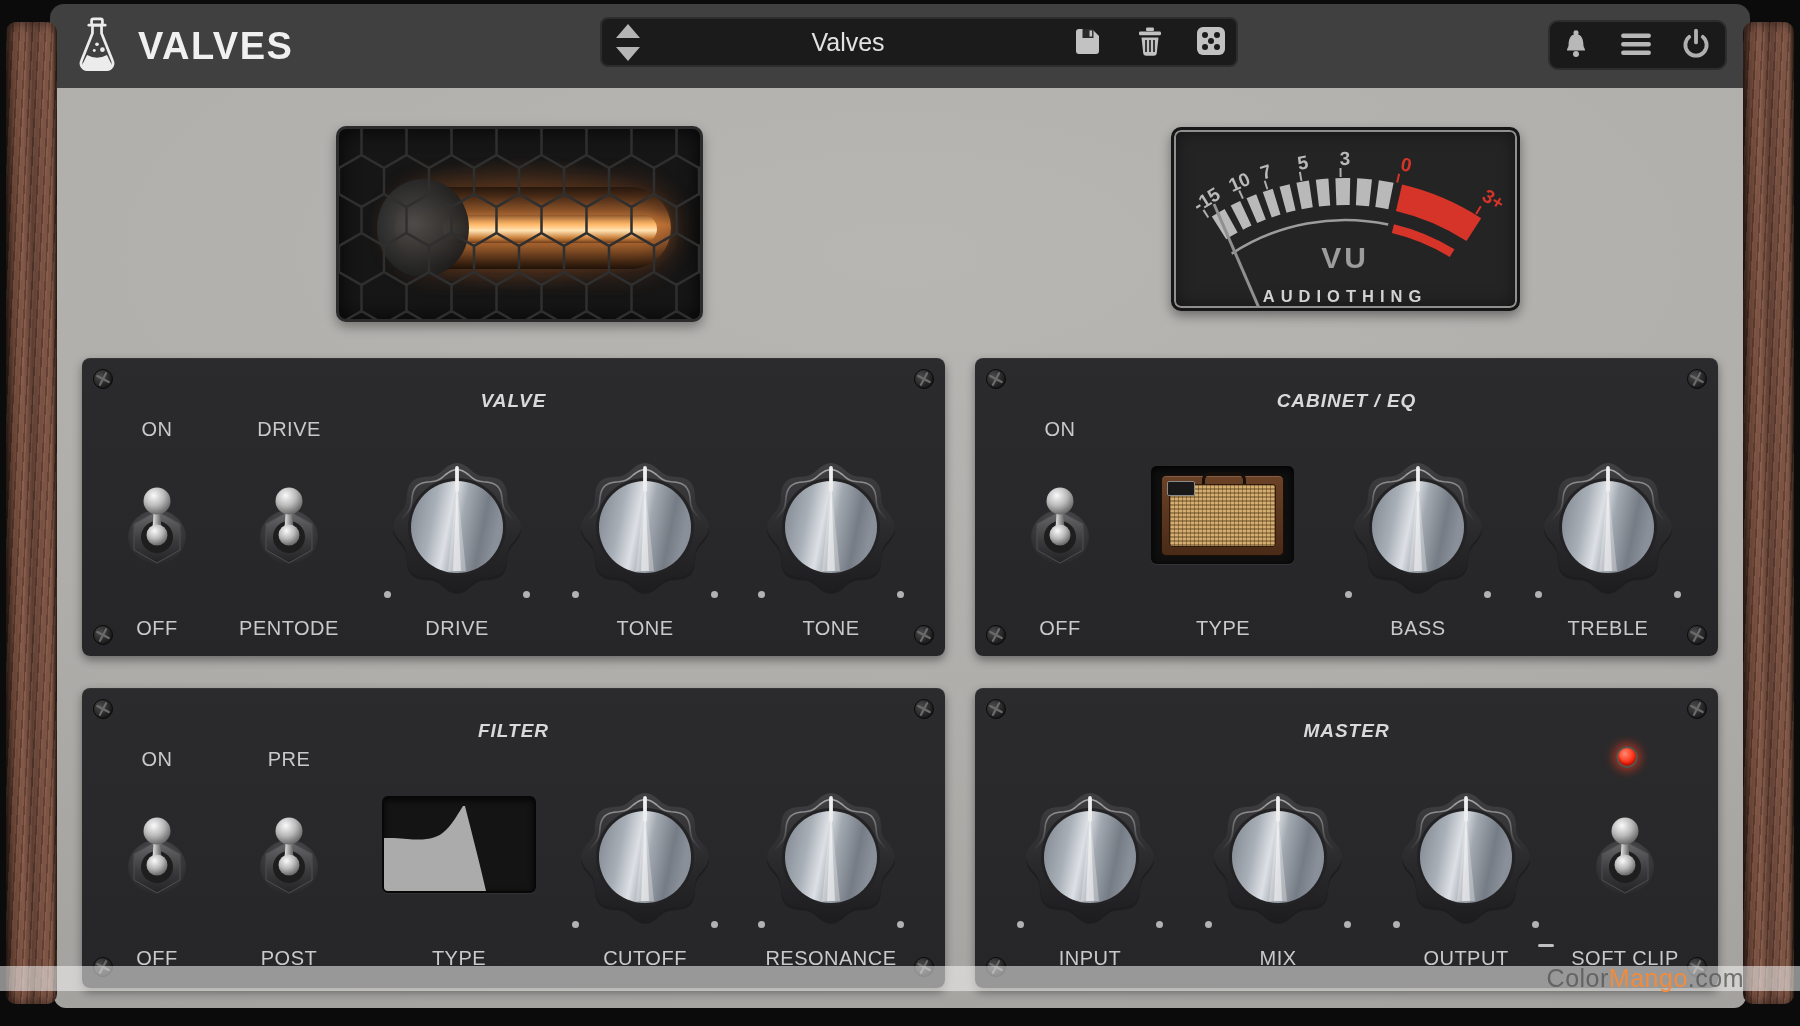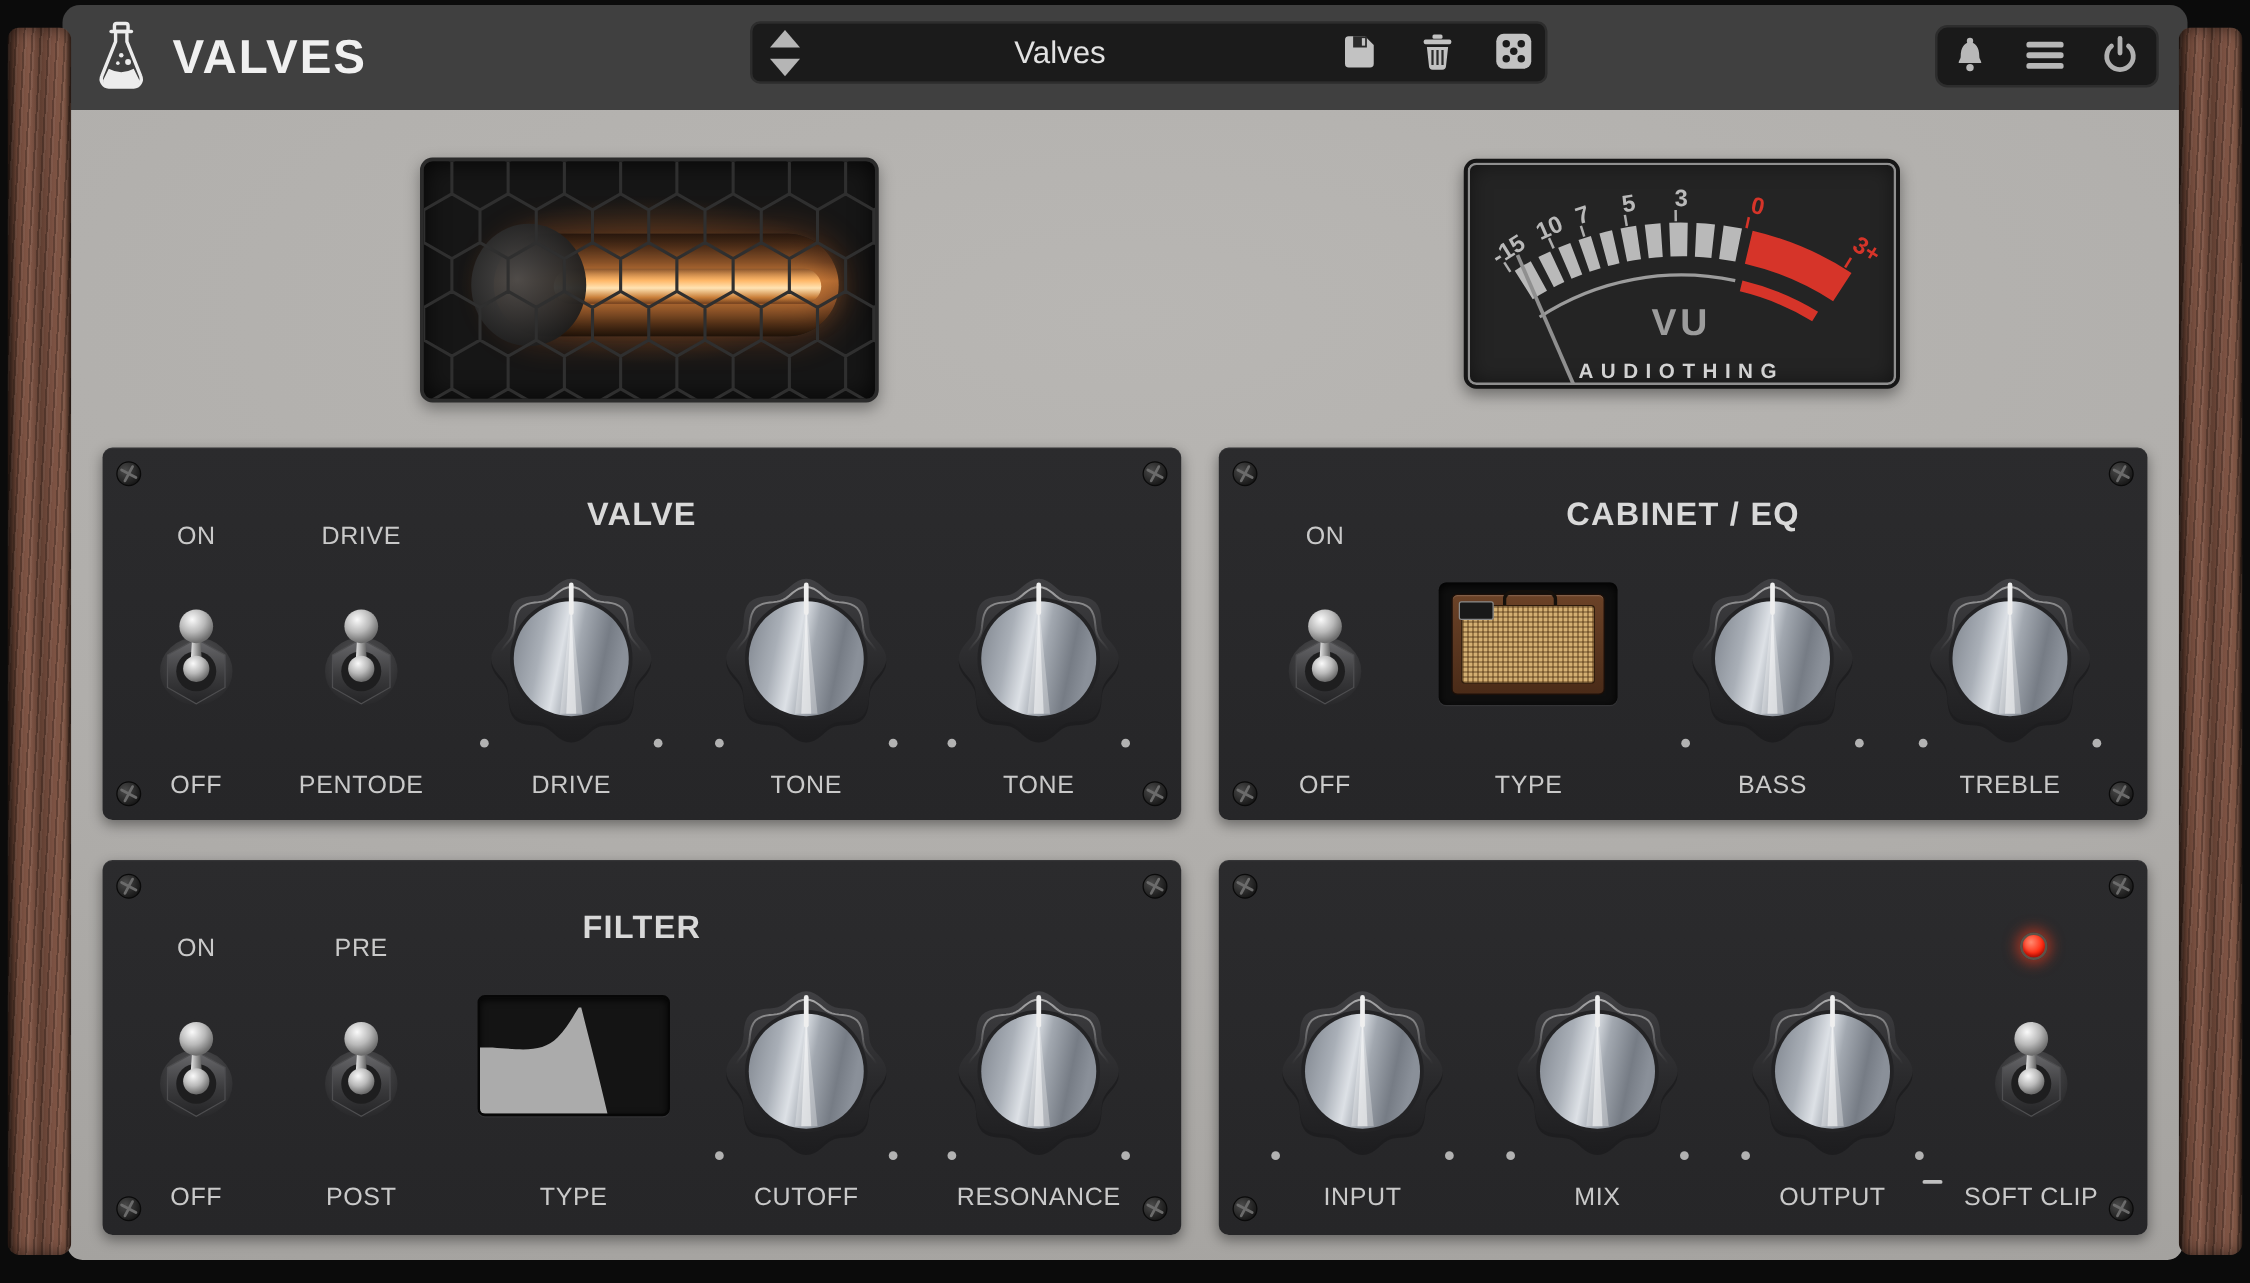--- a/index.html
+++ b/index.html
@@ -56,22 +56,22 @@
   .tube-mesh{position:absolute;left:0;top:0;width:100%;height:100%;}
   
   .vu{position:absolute;left:1117px;top:39px;width:349px;height:184px;background:#242424;border-radius:10px;
       border:3px solid #161616;box-sizing:border-box;overflow:hidden;
       box-shadow:0 5px 12px rgba(0,0,0,.4), inset 0 0 0 2px #8f8f8f, inset 0 0 18px rgba(0,0,0,.55);}
   .vu svg{position:absolute;left:0;top:0;width:343px;height:178px;}
   .vu text{font-family:"Liberation Sans",sans-serif;font-weight:bold;}
   
   .panel{position:absolute;background:linear-gradient(180deg,#2b2b2d,#262628);border-radius:8px;
          box-shadow:0 4px 10px rgba(0,0,0,.4), inset 0 1px 0 rgba(255,255,255,.05);}
-  .panel-title{position:absolute;top:16px;left:0;right:0;text-align:center;color:#d9d9d9;font-size:26px;
-               font-weight:bold;letter-spacing:1px;}
+  .panel-title{position:absolute;top:16px;left:0;right:0;text-align:center;color:#d9d9d9;font-size:19px;
+               font-weight:bold;letter-spacing:1px;font-style:italic;}
   .ctl-col{position:absolute;top:12px;width:140px;height:100%;}
   .top-label,.bot-label{position:absolute;left:-30px;width:200px;text-align:center;color:#c9c9c9;
                font-size:20px;letter-spacing:.5px;}
   .top-label{top:48px}.bot-label{top:247px}
   .knob{position:absolute;left:0;top:87px;width:140px;height:140px;cursor:pointer;}
   .dot{position:absolute;width:7px;height:7px;border-radius:50%;background:#b2b2b2;top:221px;}
   .dot-l{left:-3px}.dot-r{right:-3px}
   .toggle{position:absolute;left:38px;top:109px;width:64px;height:96px;cursor:pointer;}
   .screw{position:absolute;width:22px;height:22px;}
   .s-tl{left:10px;top:10px}.s-tr{right:10px;top:10px}.s-bl{left:10px;bottom:10px}.s-br{right:10px;bottom:10px}
@@ -600,20 +600,21 @@
             <line x1="11" y1="4.5" x2="11" y2="17.5"></line>
           </g>
         </svg>
       <svg class="screw s-br" viewBox="0 0 22 22">
           <circle cx="11" cy="11" r="9.5" fill="url(#gScrew)" stroke="#0a0a0a" stroke-width="1"></circle>
           <g stroke="#6b6b6b" stroke-width="2.2" stroke-linecap="round" transform="rotate(28 11 11)">
             <line x1="4.5" y1="11" x2="17.5" y2="11"></line>
             <line x1="11" y1="4.5" x2="11" y2="17.5"></line>
           </g>
         </svg>
+      <h2 class="panel-title">MASTER</h2>
       <div class="ctl-col" style="left:45px">
         <div class="dot dot-l"></div>
         <svg class="knob" viewBox="0 0 140 140">
             <path d="M70.0,9.0L73.3,9.4L76.6,10.7L79.6,12.5L82.4,14.7L85.0,17.0L87.5,19.0L90.1,20.6L92.8,21.8L95.8,22.4L99.0,22.8L102.5,23.0L106.0,23.5L109.4,24.3L112.6,25.7L115.3,27.7L117.3,30.4L118.7,33.6L119.5,37.0L120.0,40.5L120.2,44.0L120.6,47.2L121.2,50.2L122.4,52.9L124.0,55.5L126.0,58.0L128.3,60.6L130.5,63.4L132.3,66.4L133.6,69.7L134.0,73.0L133.6,76.3L132.3,79.6L130.5,82.6L128.3,85.4L126.0,88.0L124.0,90.5L122.4,93.1L121.2,95.8L120.6,98.8L120.2,102.0L120.0,105.5L119.5,109.0L118.7,112.4L117.3,115.6L115.3,118.3L112.6,120.3L109.4,121.7L106.0,122.5L102.5,123.0L99.0,123.2L95.8,123.6L92.8,124.2L90.1,125.4L87.5,127.0L85.0,129.0L82.4,131.3L79.6,133.5L76.6,135.3L73.3,136.6L70.0,137.0L66.7,136.6L63.4,135.3L60.4,133.5L57.6,131.3L55.0,129.0L52.5,127.0L49.9,125.4L47.2,124.2L44.2,123.6L41.0,123.2L37.5,123.0L34.0,122.5L30.6,121.7L27.4,120.3L24.7,118.3L22.7,115.6L21.3,112.4L20.5,109.0L20.0,105.5L19.8,102.0L19.4,98.8L18.8,95.8L17.6,93.1L16.0,90.5L14.0,88.0L11.7,85.4L9.5,82.6L7.7,79.6L6.4,76.3L6.0,73.0L6.4,69.7L7.7,66.4L9.5,63.4L11.7,60.6L14.0,58.0L16.0,55.5L17.6,52.9L18.8,50.2L19.4,47.2L19.8,44.0L20.0,40.5L20.5,37.0L21.3,33.6L22.7,30.4L24.7,27.7L27.4,25.7L30.6,24.3L34.0,23.5L37.5,23.0L41.0,22.8L44.2,22.4L47.2,21.8L49.9,20.6L52.5,19.0L55.0,17.0L57.6,14.7L60.4,12.5L63.4,10.7L66.7,9.4L70.0,9.0Z" fill="#151517" opacity=".55"></path>
             <path d="M70.0,6.0L73.3,6.4L76.6,7.7L79.6,9.5L82.4,11.7L85.0,14.0L87.5,16.0L90.1,17.6L92.8,18.8L95.8,19.4L99.0,19.8L102.5,20.0L106.0,20.5L109.4,21.3L112.6,22.7L115.3,24.7L117.3,27.4L118.7,30.6L119.5,34.0L120.0,37.5L120.2,41.0L120.6,44.2L121.2,47.2L122.4,49.9L124.0,52.5L126.0,55.0L128.3,57.6L130.5,60.4L132.3,63.4L133.6,66.7L134.0,70.0L133.6,73.3L132.3,76.6L130.5,79.6L128.3,82.4L126.0,85.0L124.0,87.5L122.4,90.1L121.2,92.8L120.6,95.8L120.2,99.0L120.0,102.5L119.5,106.0L118.7,109.4L117.3,112.6L115.3,115.3L112.6,117.3L109.4,118.7L106.0,119.5L102.5,120.0L99.0,120.2L95.8,120.6L92.8,121.2L90.1,122.4L87.5,124.0L85.0,126.0L82.4,128.3L79.6,130.5L76.6,132.3L73.3,133.6L70.0,134.0L66.7,133.6L63.4,132.3L60.4,130.5L57.6,128.3L55.0,126.0L52.5,124.0L49.9,122.4L47.2,121.2L44.2,120.6L41.0,120.2L37.5,120.0L34.0,119.5L30.6,118.7L27.4,117.3L24.7,115.3L22.7,112.6L21.3,109.4L20.5,106.0L20.0,102.5L19.8,99.0L19.4,95.8L18.8,92.8L17.6,90.1L16.0,87.5L14.0,85.0L11.7,82.4L9.5,79.6L7.7,76.6L6.4,73.3L6.0,70.0L6.4,66.7L7.7,63.4L9.5,60.4L11.7,57.6L14.0,55.0L16.0,52.5L17.6,49.9L18.8,47.2L19.4,44.2L19.8,41.0L20.0,37.5L20.5,34.0L21.3,30.6L22.7,27.4L24.7,24.7L27.4,22.7L30.6,21.3L34.0,20.5L37.5,20.0L41.0,19.8L44.2,19.4L47.2,18.8L49.9,17.6L52.5,16.0L55.0,14.0L57.6,11.7L60.4,9.5L63.4,7.7L66.7,6.4L70.0,6.0Z" fill="url(#gKnobRing)"></path>
             <path d="M70.0,12.6L73.0,13.0L75.9,14.0L78.6,15.6L81.2,17.5L83.5,19.5L85.8,21.3L88.2,22.7L90.6,23.7L93.3,24.3L96.1,24.7L99.2,25.0L102.4,25.5L105.4,26.3L108.2,27.6L110.6,29.4L112.4,31.8L113.7,34.6L114.5,37.6L115.0,40.8L115.3,43.8L115.7,46.7L116.3,49.4L117.3,51.8L118.7,54.2L120.5,56.5L122.5,58.8L124.4,61.4L126.0,64.1L127.0,67.0L127.4,70.0L127.0,73.0L126.0,75.9L124.4,78.6L122.5,81.2L120.5,83.5L118.7,85.8L117.3,88.2L116.3,90.6L115.7,93.3L115.3,96.1L115.0,99.2L114.5,102.4L113.7,105.4L112.4,108.2L110.6,110.6L108.2,112.4L105.4,113.7L102.4,114.5L99.2,115.0L96.1,115.3L93.3,115.7L90.6,116.3L88.2,117.3L85.8,118.7L83.5,120.5L81.2,122.5L78.6,124.4L75.9,126.0L73.0,127.0L70.0,127.4L67.0,127.0L64.1,126.0L61.4,124.4L58.8,122.5L56.5,120.5L54.2,118.7L51.8,117.3L49.4,116.3L46.7,115.7L43.8,115.3L40.8,115.0L37.6,114.5L34.6,113.7L31.8,112.4L29.4,110.6L27.6,108.2L26.3,105.4L25.5,102.4L25.0,99.2L24.7,96.2L24.3,93.3L23.7,90.6L22.7,88.2L21.3,85.8L19.5,83.5L17.5,81.2L15.6,78.6L14.0,75.9L13.0,73.0L12.6,70.0L13.0,67.0L14.0,64.1L15.6,61.4L17.5,58.8L19.5,56.5L21.3,54.2L22.7,51.8L23.7,49.4L24.3,46.7L24.7,43.8L25.0,40.8L25.5,37.6L26.3,34.6L27.6,31.8L29.4,29.4L31.8,27.6L34.6,26.3L37.6,25.5L40.8,25.0L43.8,24.7L46.7,24.3L49.4,23.7L51.8,22.7L54.2,21.3L56.5,19.5L58.8,17.5L61.4,15.6L64.1,14.0L67.0,13.0L70.0,12.6Z" fill="none" stroke="url(#gRingHi)" stroke-width="1.6"></path>
             <circle cx="70" cy="70" r="49" fill="#232325"></circle>
             <circle cx="70" cy="70" r="46" fill="url(#gMetal)"></circle>
             <polygon points="70,26 61,114 79,114" fill="#ffffff" opacity=".3"></polygon>
             <polygon points="70,26 66,114 74,114" fill="#ffffff" opacity=".5"></polygon>
@@ -662,14 +663,19 @@
             <path d="M27,58 L29.2,24 L34.8,24 L37,58 Z" fill="url(#gStem)"></path>
             <circle cx="32" cy="56" r="10.5" fill="url(#gBall)"></circle>
             <circle cx="32" cy="22" r="13.5" fill="url(#gBall)"></circle>
           </svg>
         <div class="bot-label">SOFT CLIP</div>
       </div>
     </section>
 
   </main>
 
+  <div class="watermark">
+    <span class="wm-gray">Color</span>
+      <span class="wm-accent">Mango</span>
+      <span class="wm-gray">.com</span>
+  </div>
 
 </div>
 
 </body></html>

